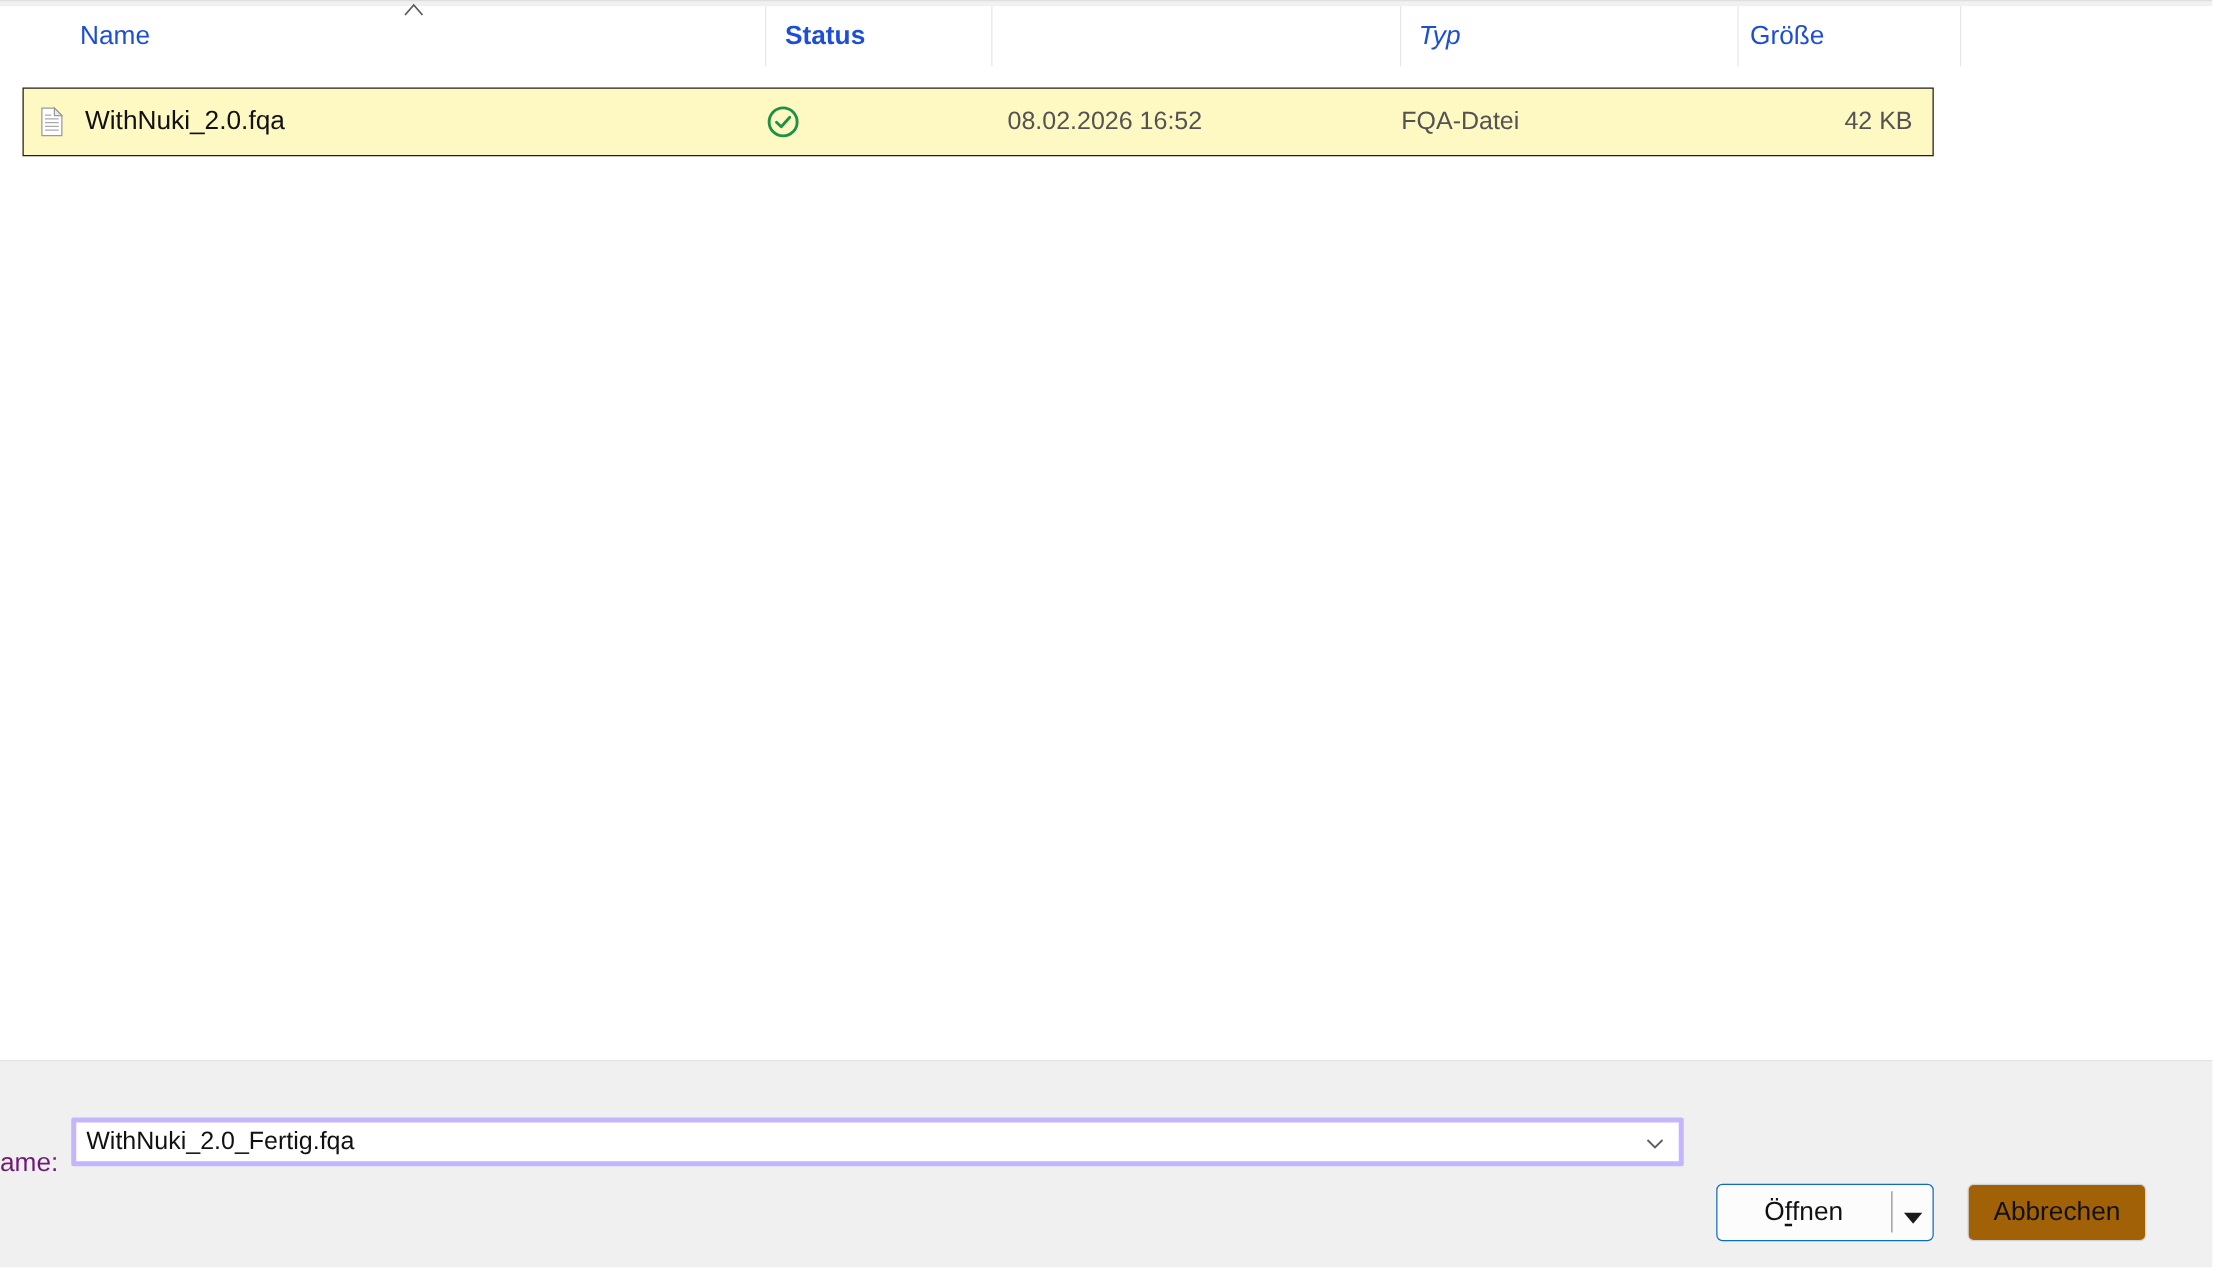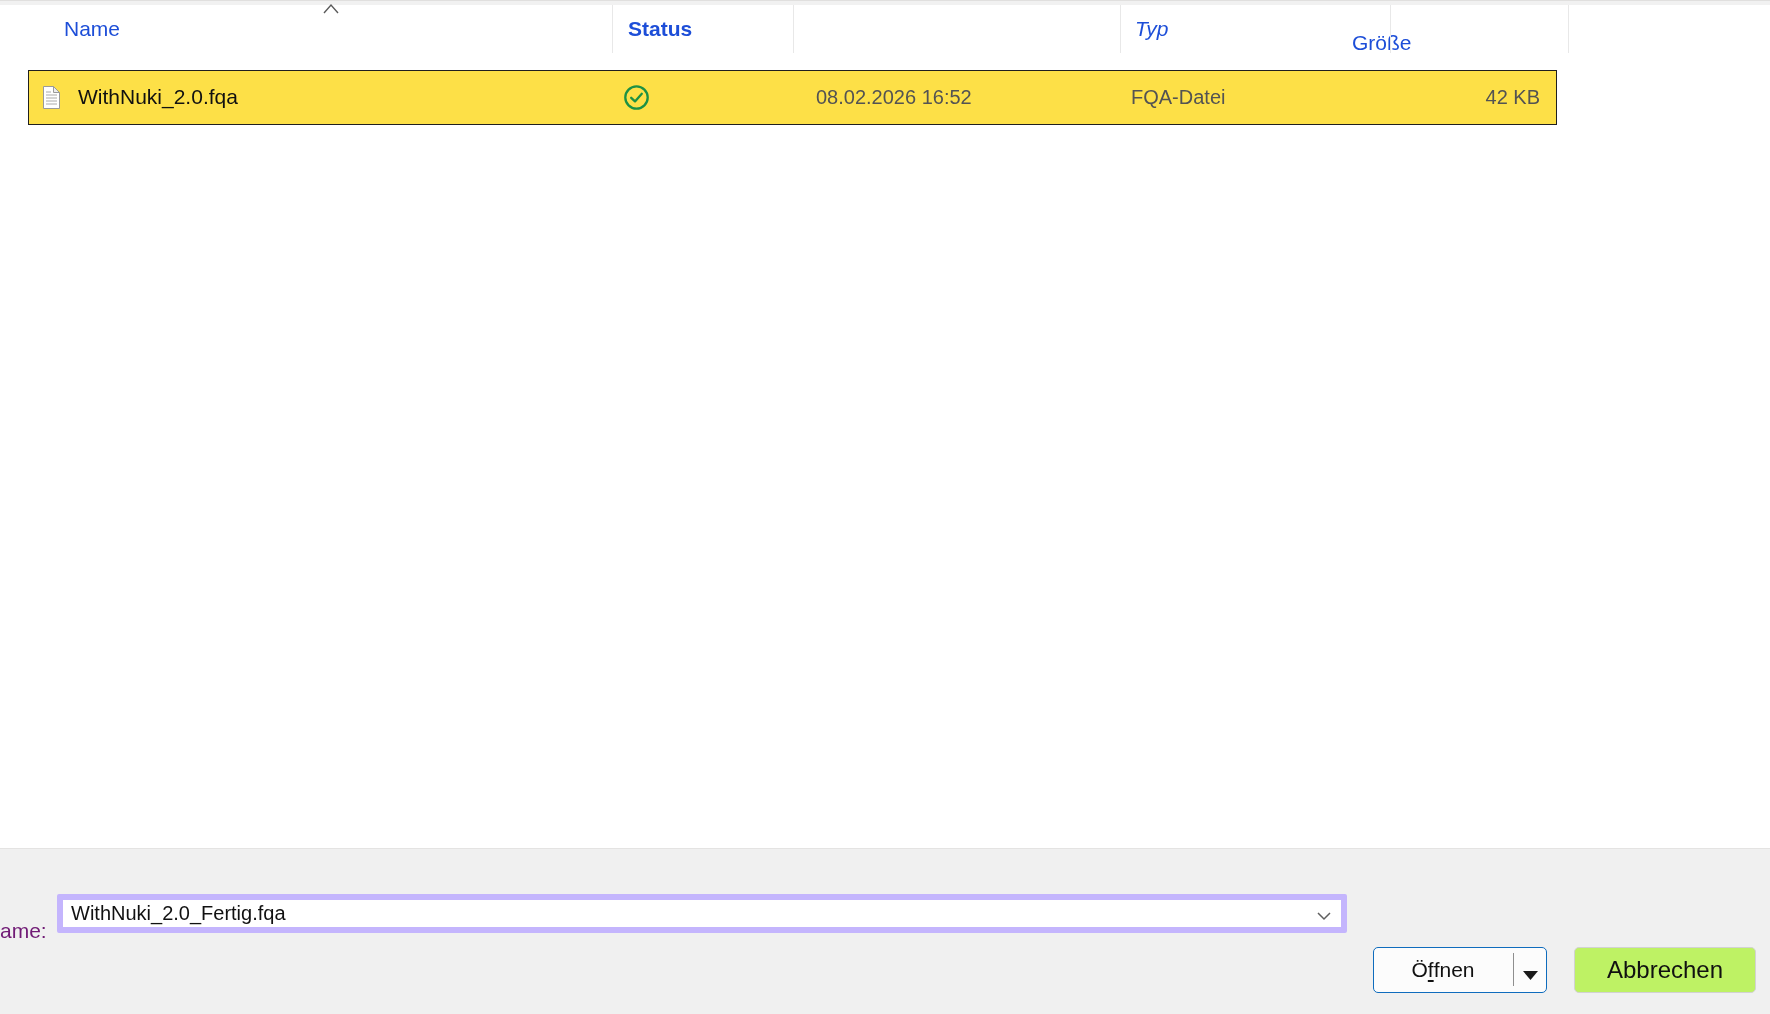--- a/index.html
+++ b/index.html
@@ -22,31 +22,31 @@
   
   .col-header {
     position: absolute; top: 5px; height: 48px;
     font-size: 21px; color: #1d4ed8; cursor: default;
     display: flex; align-items: center;
   }
   .hdr-name   { left: 64px;   }
   .hdr-status { left: 628px; font-weight: bold;  }
   .hdr-date   { left: 820px;  }
   .hdr-type   { left: 1135px; font-style: italic; }
-  .hdr-size   { left: 1352px; margin-top: 14px; }
+  .hdr-size   { left: 1400px; }
   .col-divider {
     position: absolute; top: 5px; height: 48px; width: 1px; background: #e8e8e8;
   }
   .div-1 { left: 612px; }  .div-2 { left: 793px; }  .div-3 { left: 1120px; }
   .div-4 { left: 1390px; } .div-5 { left: 1568px; }
 
   
   .file-row {
-    position: absolute; left: 28px; top: 70px; width: 1529px; height: 55px;
-    background: #fde047; border: 1.5px solid #1f1f1f;
+    position: absolute; left: 18px; top: 70px; width: 1529px; height: 55px;
+    background: #fef9c3; border: 1.5px solid #1f1f1f;
   }
   .file-icon { position: absolute; left: 13px; top: 14px; width: 19px; height: 25px; }
   .file-name {
     position: absolute; left: 49px; top: 0; height: 52px;
     display: flex; align-items: center;
     font-size: 21px; color: #111;
   }
   .status-check { position: absolute; left: 594px; top: 13px; width: 27px; height: 27px; }
   .cell-date, .cell-type {
     position: absolute; top: 0; height: 52px; display: flex; align-items: center;
@@ -65,21 +65,21 @@
     position: absolute; left: 0; top: 848px; width: 1770px; height: 166px;
     background: #f0f0f0; border-top: 1px solid #e4e3e2;
   }
   .filename-label {
     position: absolute; left: 0px; top: 899px; font-size: 21px; color: #701a75;
     white-space: nowrap;
     margin-top: 20px;
   }
   .filename-input {
     position: absolute; left: 57px; top: 894px; width: 1290px; height: 39px;
-    border: 6px solid #c4b5fd; border-radius: 2px; background: #fff;
+    border: 4px solid #c4b5fd; border-radius: 2px; background: #fff;
     font-family: "Liberation Sans", sans-serif; font-size: 20px; color: #111;
     padding: 0 36px 0 8px; outline: none;
   }
   .input-chevron { position: absolute; left: 1316px; top: 907px; width: 16px; height: 10px; pointer-events: none; }
 
   .filetype-select {
     position: absolute; left: 1373px; top: 894px; width: 376px; height: 40px;
     background: #fff; border: 1px solid #8a8a8a; border-radius: 4px;
     display: flex; align-items: center;
     font-size: 21px; color: #111;
@@ -97,24 +97,24 @@
     display: flex; align-items: center; justify-content: center;
     font-size: 21px; color: #111;
   }
   .open-label .mnemonic { text-decoration: underline; text-underline-offset: 3px; }
   .open-separator {
     position: absolute; left: 139px; top: 5px; width: 1px; height: 33px; background: #8f8f8f;
   }
   .open-arrow { position: absolute; left: 149px; top: 18px; width: 15px; height: 9px; }
 
   .cancel-button {
-    position: absolute; left: 1574px; top: 947px; width: 182px; height: 46px;
-    background: #bef264; border: 1px solid #d2d2d2; border-radius: 5px;
+    position: absolute; left: 1574px; top: 947px; width: 143px; height: 46px;
+    background: #a16207; border: 1px solid #d2d2d2; border-radius: 5px;
     display: flex; align-items: center; justify-content: center;
-    font-size: 24px; color: #111; cursor: default;
+    font-size: 21px; color: #111; cursor: default;
   }
 </style>
 </head>
 <body>
 
 <div class="stage">
 
   <div class="top-strip"></div>
   <span class="sort-chevron">
     <svg width="18" height="13" viewBox="0 0 18 13">

